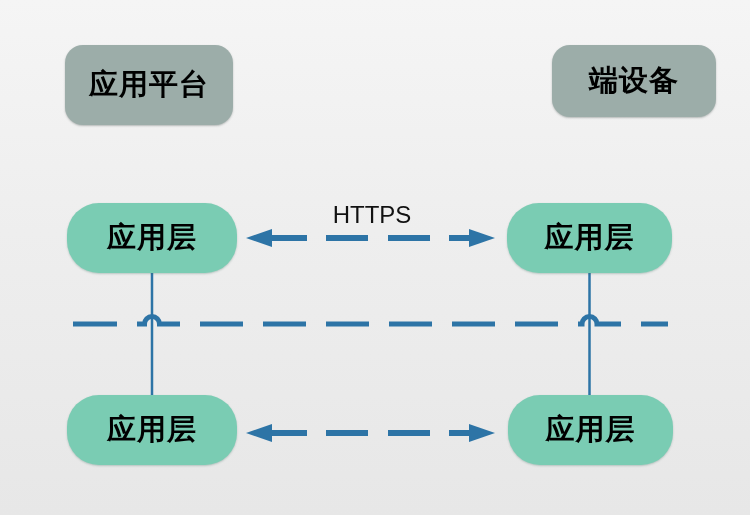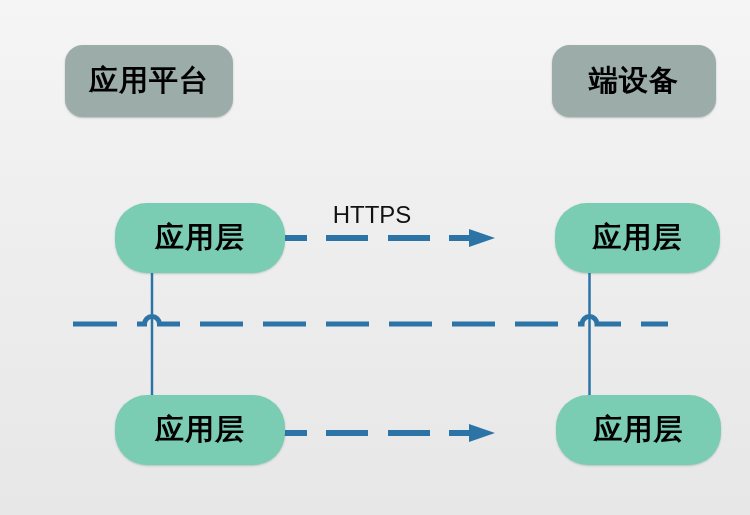--- a/index.html
+++ b/index.html
@@ -24,23 +24,22 @@
   }
   .gray-box {
     background: #9cada9;
     border-radius: 18px;
     box-shadow: 0 1px 2px rgba(70, 80, 78, 0.35);
   }
   .green-box {
     background: #7accb3;
     border-radius: 32px;
     box-shadow: 0 1px 2px rgba(60, 110, 95, 0.30);
-    margin-left: 48px;
   }
-  #box-platform   { left: 65px;  top: 45px;  width: 168px; height: 72px; }
+  #box-platform   { left: 65px;  top: 45px;  width: 168px; height: 80px; }
   #box-device     { left: 508px; top: 45px;  width: 164px; height: 72px; margin-left: 44px; }
   #box-app-tl     { left: 67px;  top: 203px; width: 170px; height: 70px; }
   #box-app-tr     { left: 507px; top: 203px; width: 165px; height: 70px; }
   #box-app-bl     { left: 67px;  top: 395px; width: 170px; height: 70px; }
   #box-app-br     { left: 508px; top: 395px; width: 165px; height: 70px; }
   .conn-label {
     position: absolute;
     font-size: 24px;
     font-weight: 400;
     color: #111;

